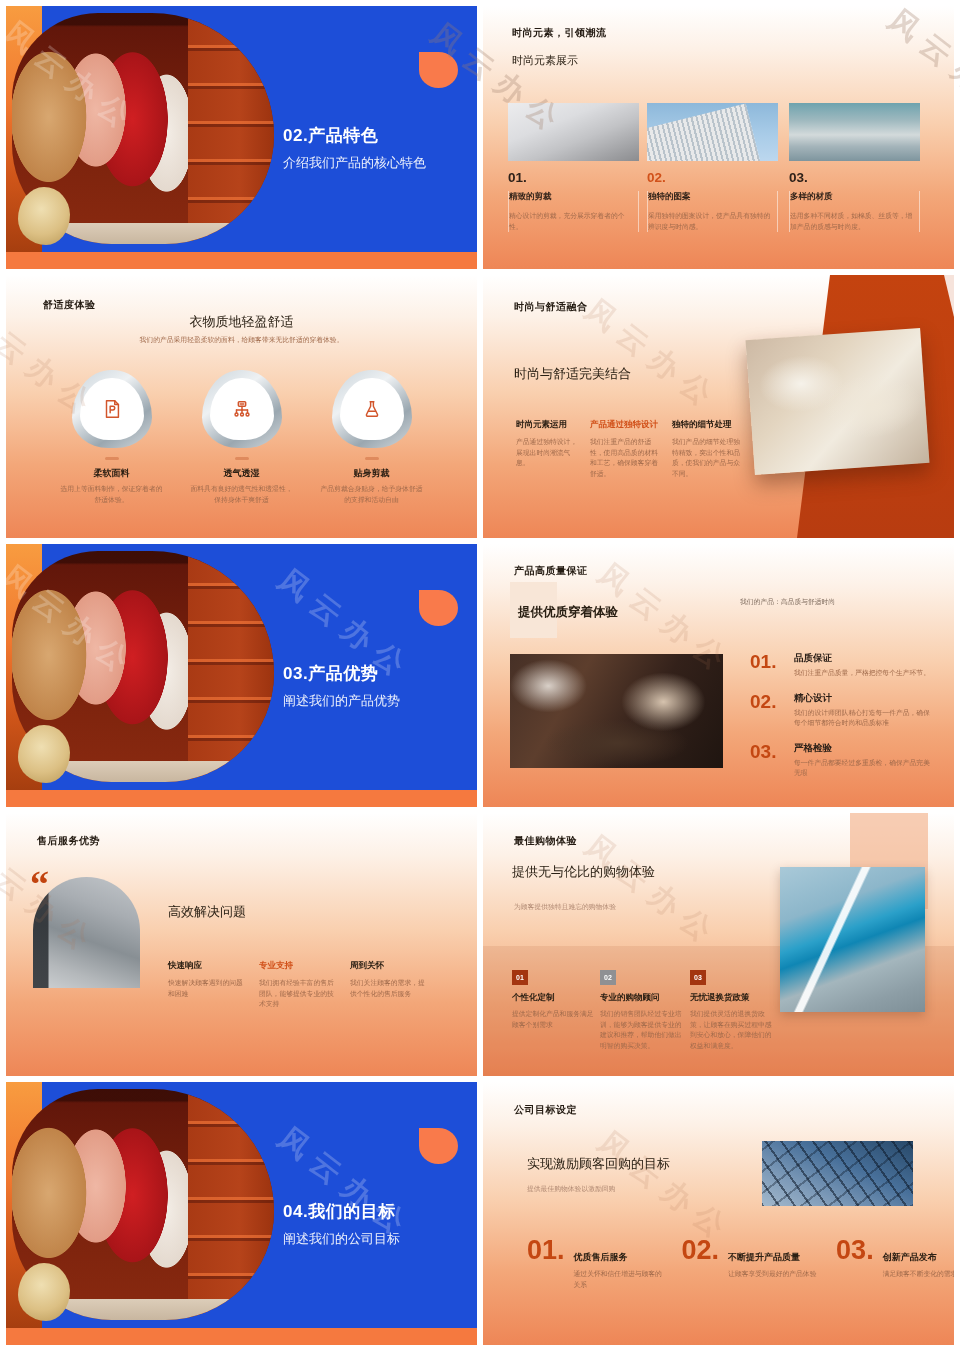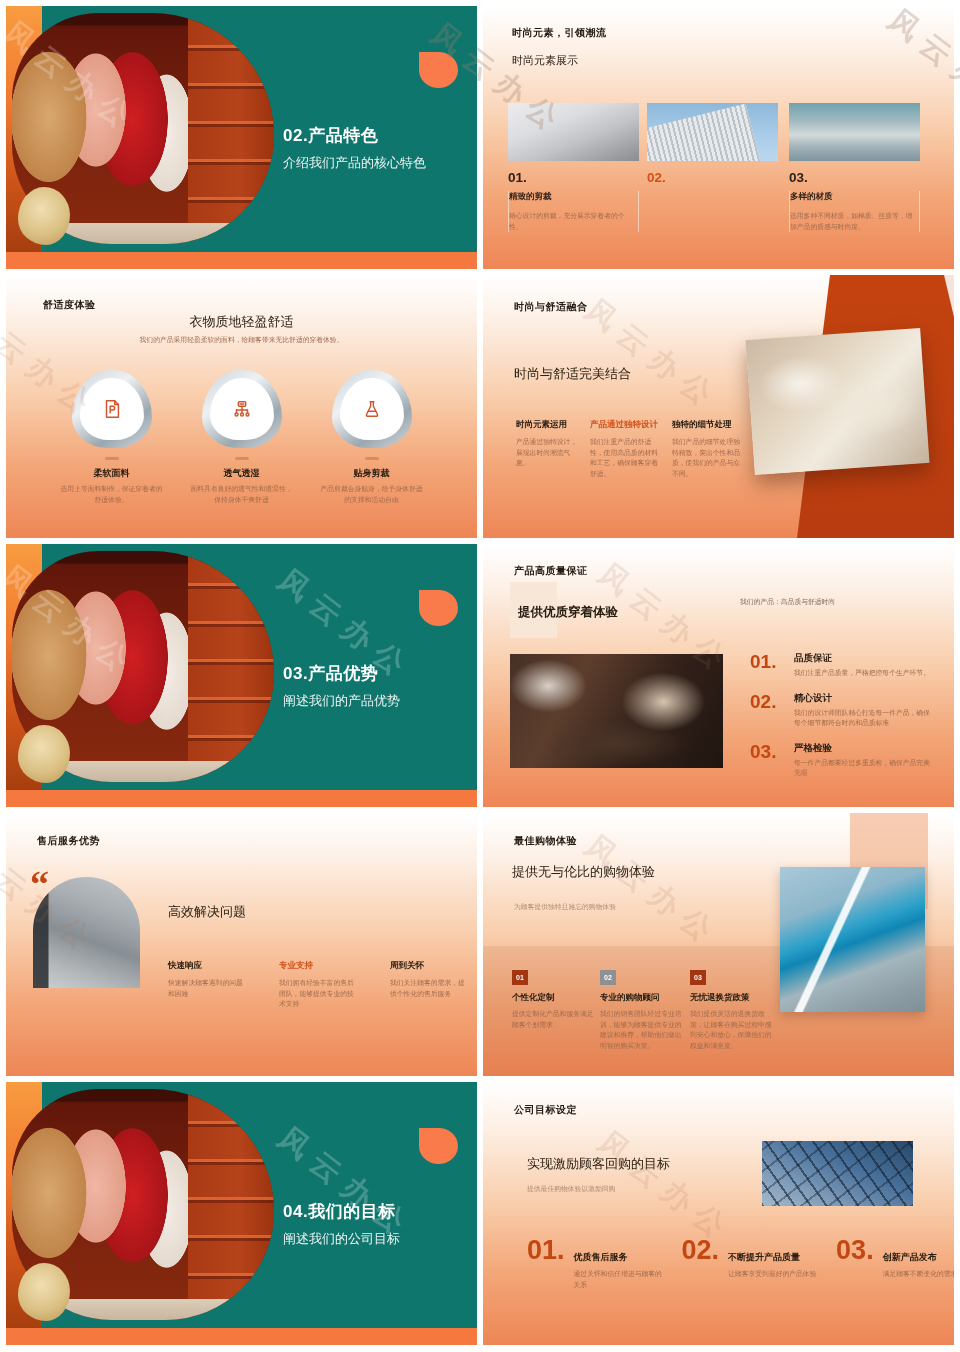--- a/index.html
+++ b/index.html
@@ -2,21 +2,21 @@
 <html><head>
 <meta charset="utf-8">
 <style>
   html,body{margin:0;padding:0;background:#ffffff;}
   *{box-sizing:border-box;}
   body{font-family:"Liberation Sans", sans-serif;}
   .sheet{position:relative;width:960px;height:1352px;background:#fff;display:grid;
          grid-template-columns:471px 471px;grid-auto-rows:263px;gap:6px;padding:6px;}
   .slide{position:relative;overflow:hidden;background:#fff;}
   .light{background:linear-gradient(180deg,#ffffff 0%,#fdf1e7 16%,#f9cfae 45%,#f3a779 72%,#ee8656 100%);}
-  .dark{background:#0f766e;text-decoration:underline;}
+  .dark{background:#1d4ed8;text-decoration:underline;}
 
   
   .d-band{position:absolute;left:0;top:0;bottom:17px;width:36px;
           background:linear-gradient(180deg,#f89c40 0%,#f0772f 40%,#cf5519 70%,#a63e0f 100%);}
   .d-photo{position:absolute;left:6px;top:7px;width:262px;height:231px;
            border-radius:95px 135px 120px 110px;overflow:hidden;
            background:
              radial-gradient(55px 95px at 14% 45%, #d8a770 0%, #c08449 68%, rgba(0,0,0,0) 69%),
              radial-gradient(45px 85px at 32% 42%, #efb7a4 0%, #e29c86 66%, rgba(0,0,0,0) 67%),
              radial-gradient(50px 95px at 46% 46%, #d01f22 0%, #a81418 70%, rgba(0,0,0,0) 71%),
@@ -170,20 +170,24 @@
       <div class="card-img img-arch1"></div>
       <div class="card-num">01.</div>
       <div class="card-body">
         <p class="card-title">精致的剪裁</p>
         <div class="tiny card-text">精心设计的剪裁，充分展示穿着者的个性。</div>
       </div>
     </div>
     <div class="card" style="left:164px;top:97px;">
       <div class="card-img img-arch2"></div>
       <div class="card-num accent">02.</div>
+      <div class="card-body">
+        <p class="card-title">独特的图案</p>
+        <div class="tiny card-text">采用独特的图案设计，使产品具有独特的辨识度与时尚感。</div>
+      </div>
     </div>
     <div class="card" style="left:306px;top:97px;">
       <div class="card-img img-arch3"></div>
       <div class="card-num">03.</div>
       <div class="card-body">
         <p class="card-title">多样的材质</p>
         <div class="tiny card-text">选用多种不同材质，如棉质、丝质等，增加产品的质感与时尚度。</div>
       </div>
     </div>
   </div>
@@ -312,21 +316,21 @@
         </div>
       </div>
     </div>
   </div>
 
   <div class="slide light">
     <div class="s-title" style="left:31px;top:21px;">售后服务优势</div>
     <div class="s7-photo"></div>
     <div class="s7-quote">“</div>
     <div class="s-heading" style="left:162px;top:90px;font-size:13px;">高效解决问题</div>
-    <div class="cols3" style="left:162px;top:147px;gap:33px;">
+    <div class="cols3" style="left:162px;top:147px;gap:13px;">
       <div class="col-item" style="width:78px;">
         <p class="col-title">快速响应</p>
         <div class="tiny col-body">快速解决顾客遇到的问题和困难</div>
       </div>
       <div class="col-item" style="width:78px;">
         <p class="col-title accent">专业支持</p>
         <div class="tiny col-body">我们拥有经验丰富的售后团队，能够提供专业的技术支持</div>
       </div>
       <div class="col-item" style="width:80px;">
         <p class="col-title">周到关怀</p>

